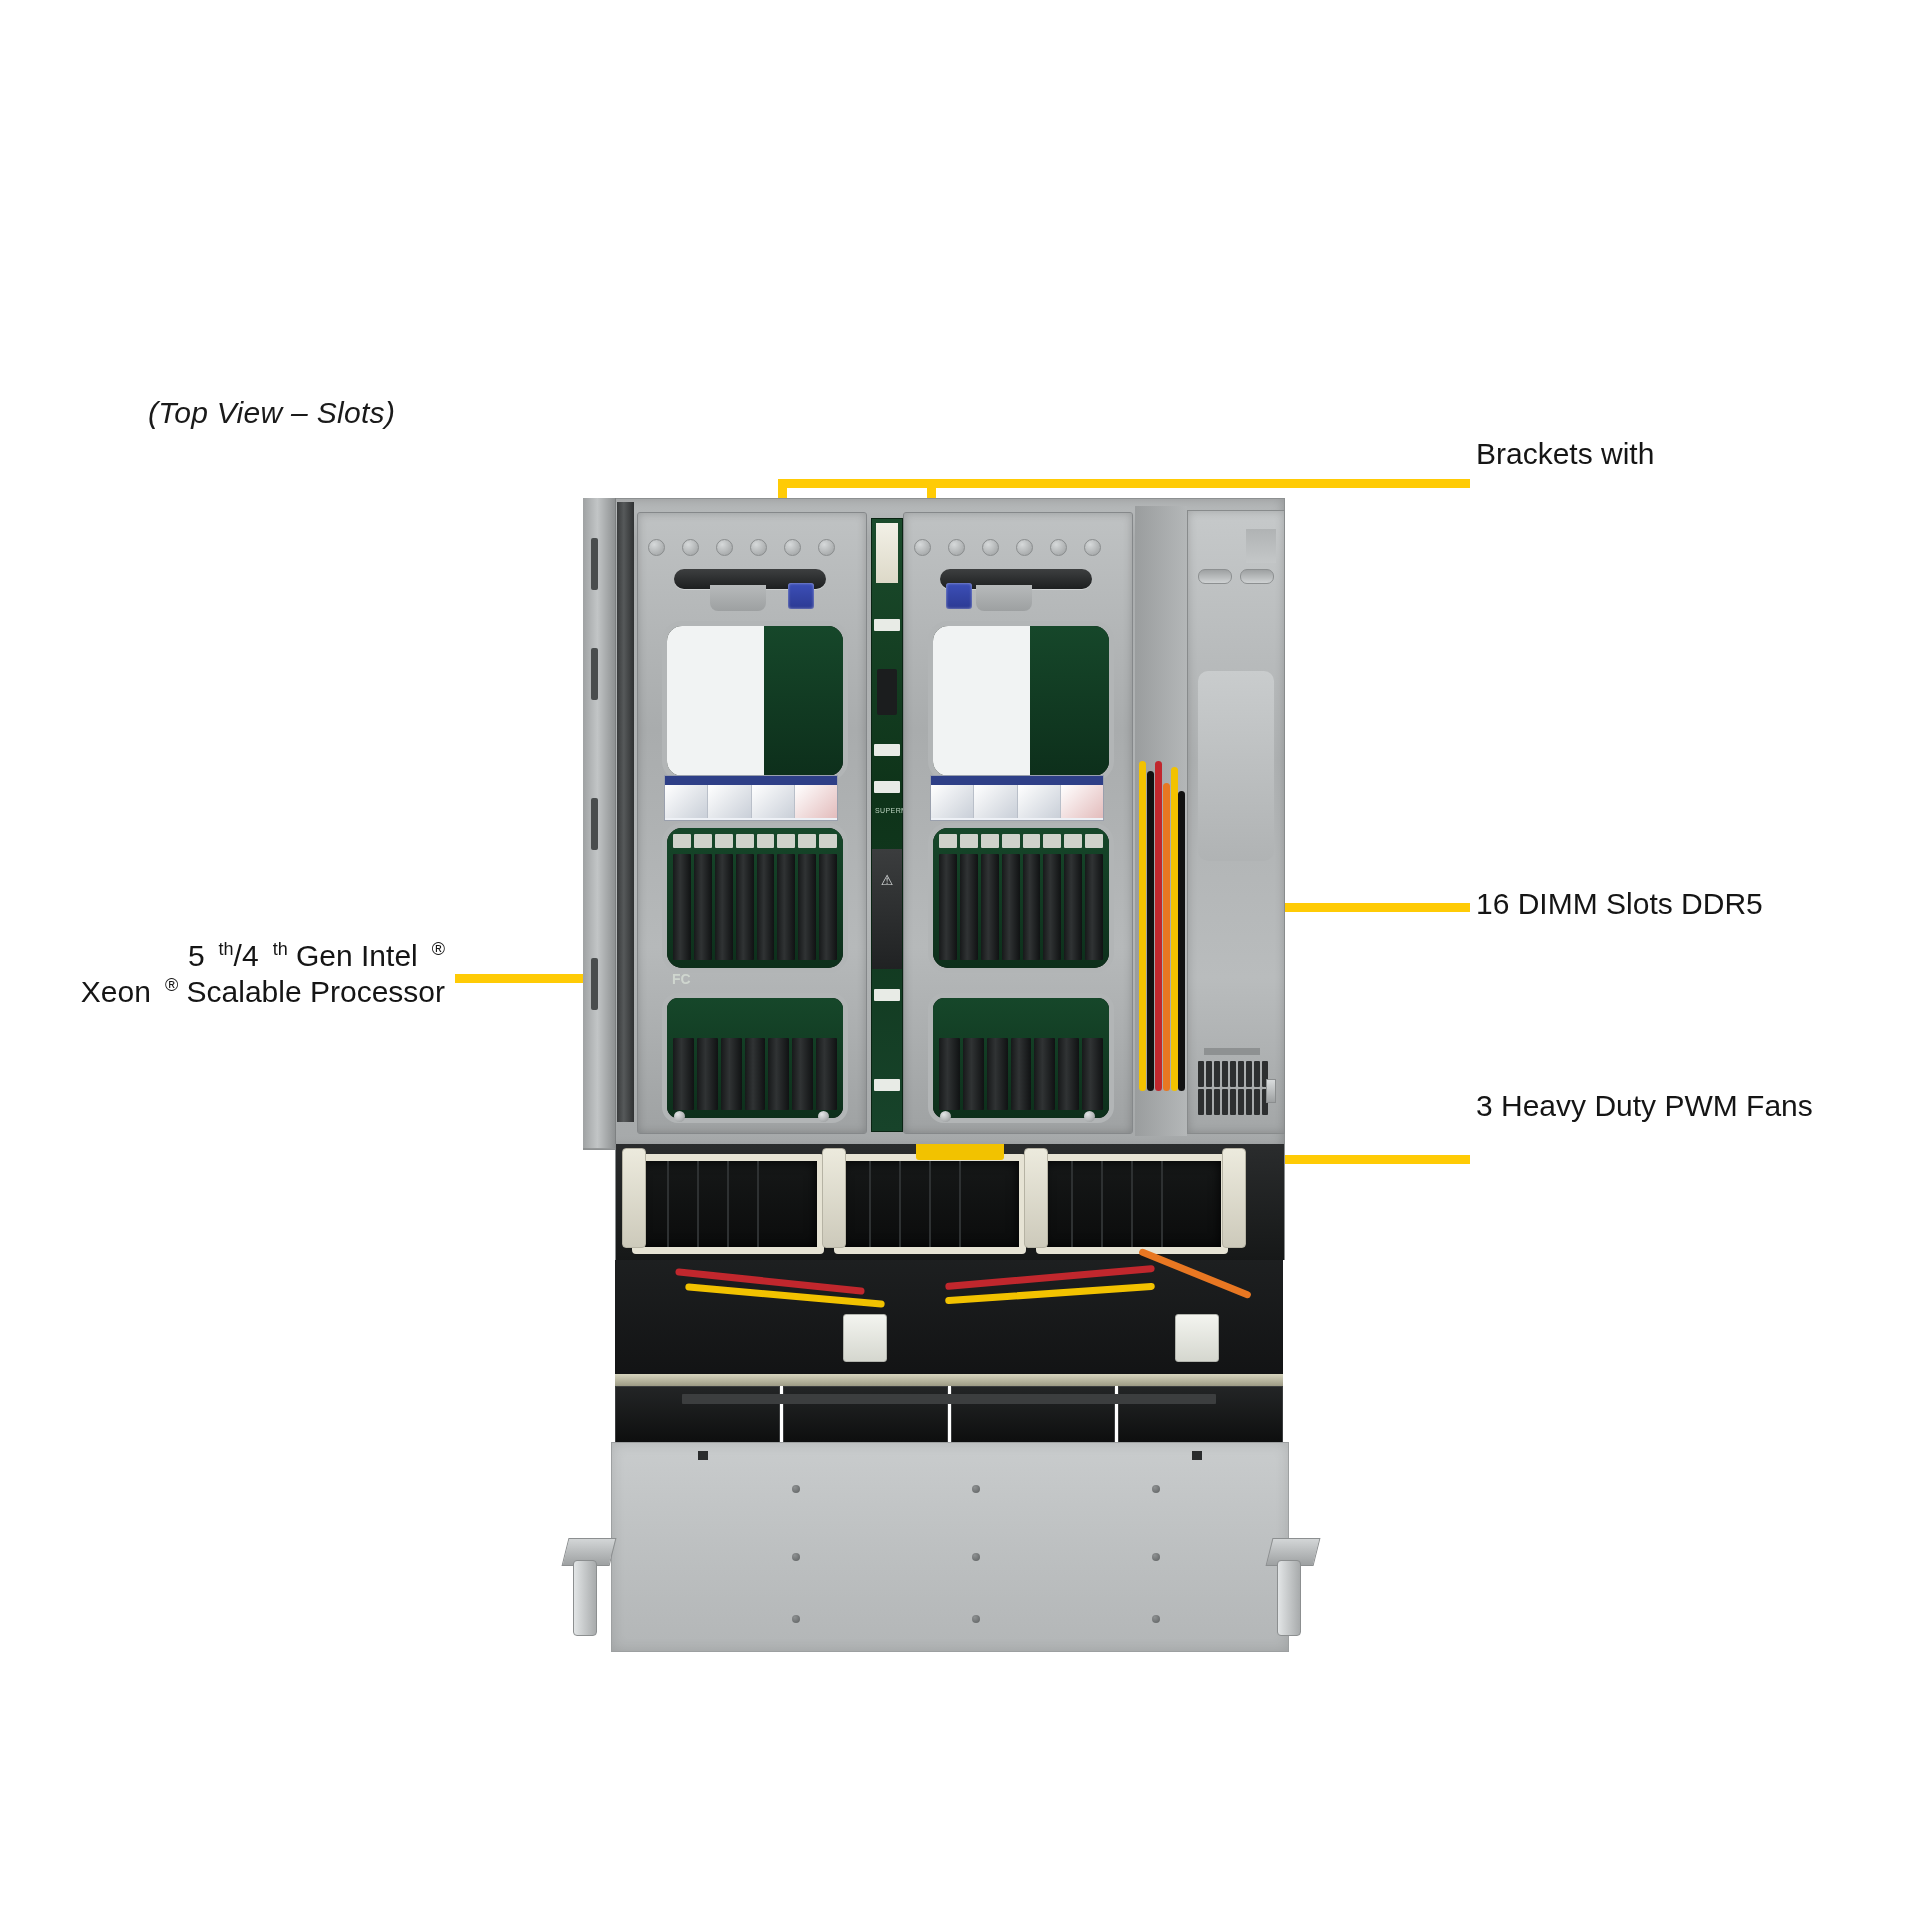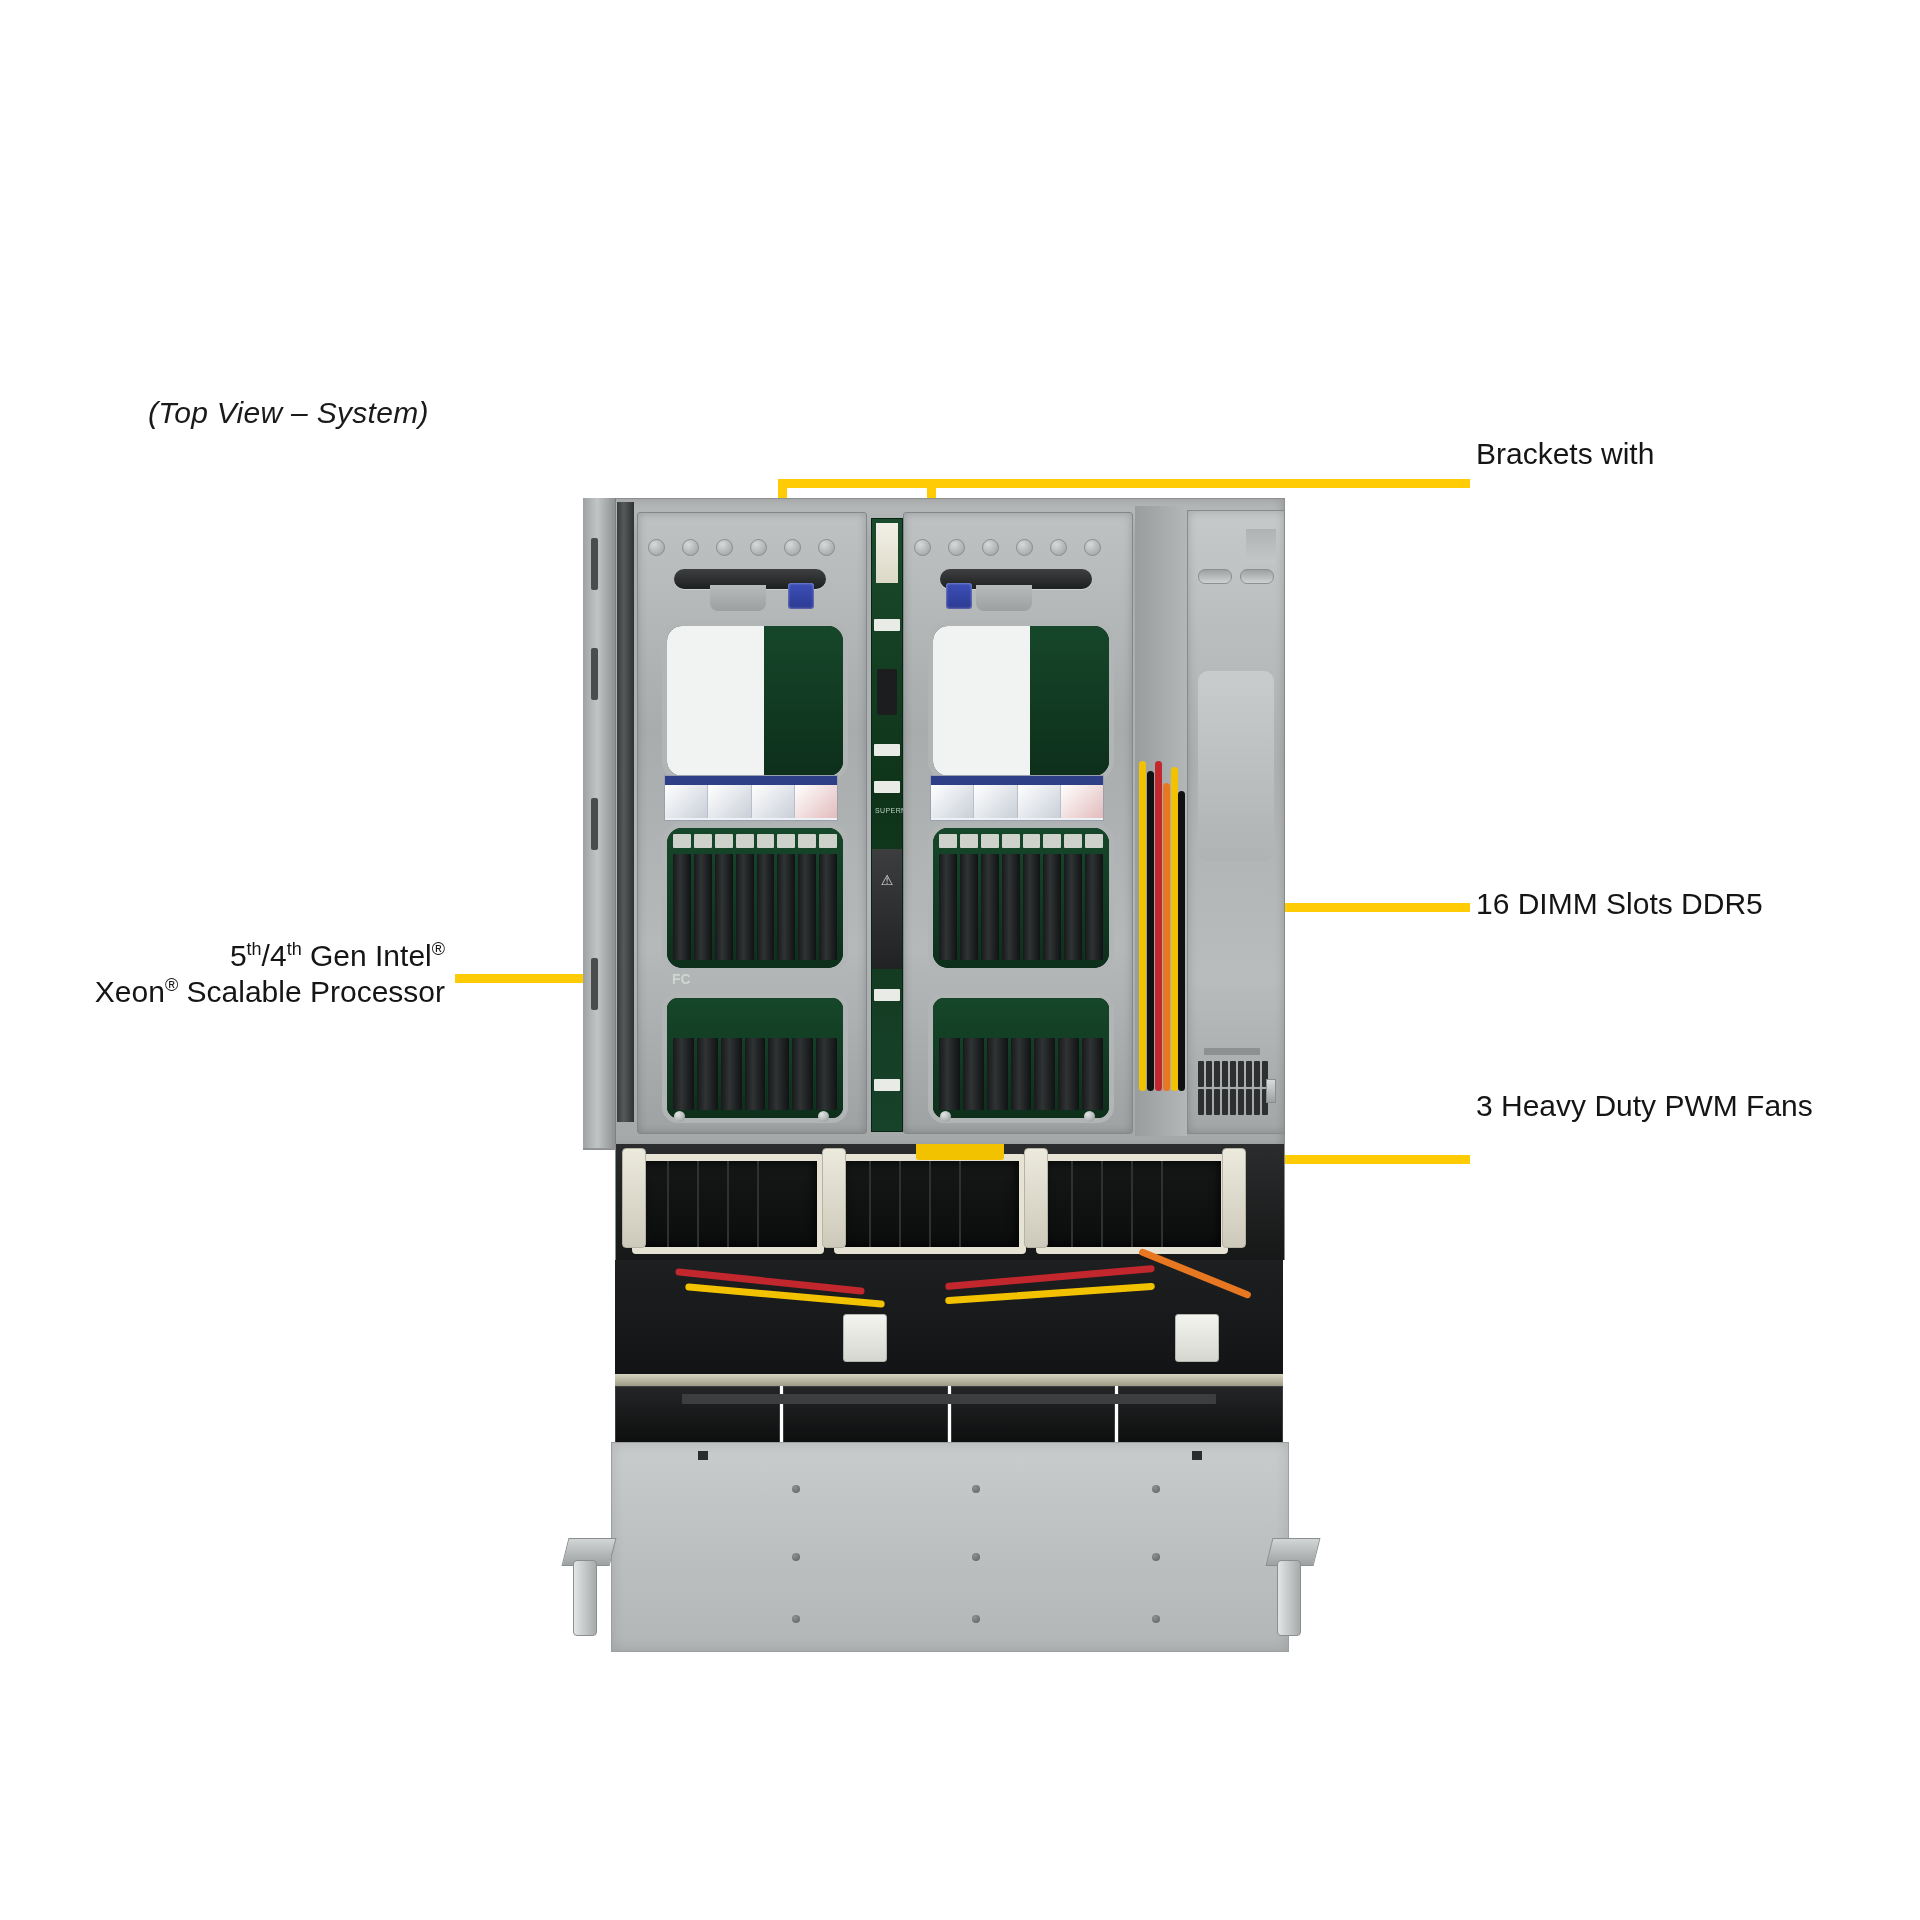--- a/index.html
+++ b/index.html
@@ -7,21 +7,21 @@
   body{width:1920px;height:1920px;position:relative;overflow:hidden;
        font-family:"Liberation Sans","DejaVu Sans",sans-serif;color:#1a1a1a;}
 
   
   .view-title{position:absolute;font-style:italic;font-size:30px;letter-spacing:.3px;
               white-space:nowrap;color:#1a1a1a;}
   .callout{position:absolute;font-size:30px;line-height:36px;color:#151515;}
   .callout .u{text-decoration:underline;text-underline-offset:2px;}
   .callout.right{text-align:left;}
   .callout.left{text-align:right;}
-  sup{font-size:.6em;vertical-align:super;line-height:0;}
+  sup{font-size:.6em;vertical-align:super;line-height:0;margin-left:14px;}
 
   
   .lead{position:absolute;background:#FFCB05;}
   .lead.h{height:9px;}
   .lead.v{width:9px;}
 
   
   #photo{position:absolute;left:553px;top:498px;width:760px;height:1140px;}
 
   .chassis-top{position:absolute;left:30px;top:0;width:700px;height:650px;
@@ -147,21 +147,21 @@
 
   .ear{position:absolute;width:26px;height:96px;}
   .ear .pad{position:absolute;top:0;left:0;width:46px;height:26px;
      background:linear-gradient(180deg,#d3d6d7,#9ea1a2);border:1px solid #8c8f90;transform:skewX(-14deg);}
   .ear .leg{position:absolute;top:22px;left:8px;width:22px;height:74px;border-radius:4px;
      background:linear-gradient(90deg,#e2e5e6,#a8abac);border:1px solid #8c8f90;}
 </style>
 </head>
 <body>
 
-<div class="view-title" style="left:148px;top:396px;">(Top View – System)</div>
+<div class="view-title" style="left:148px;top:396px;">(Top View – Slots)</div>
 
 <div class="lead h" style="left:778px;top:479px;width:692px;"></div>
 <div class="lead v" style="left:778px;top:479px;height:98px;"></div>
 <div class="lead v" style="left:927px;top:479px;height:98px;"></div>
 
 <div class="lead h" style="left:990px;top:903px;width:480px;"></div>
 
 <div class="lead h" style="left:900px;top:1155px;width:570px;"></div>
 
 <div class="lead h" style="left:455px;top:974px;width:405px;"></div>

